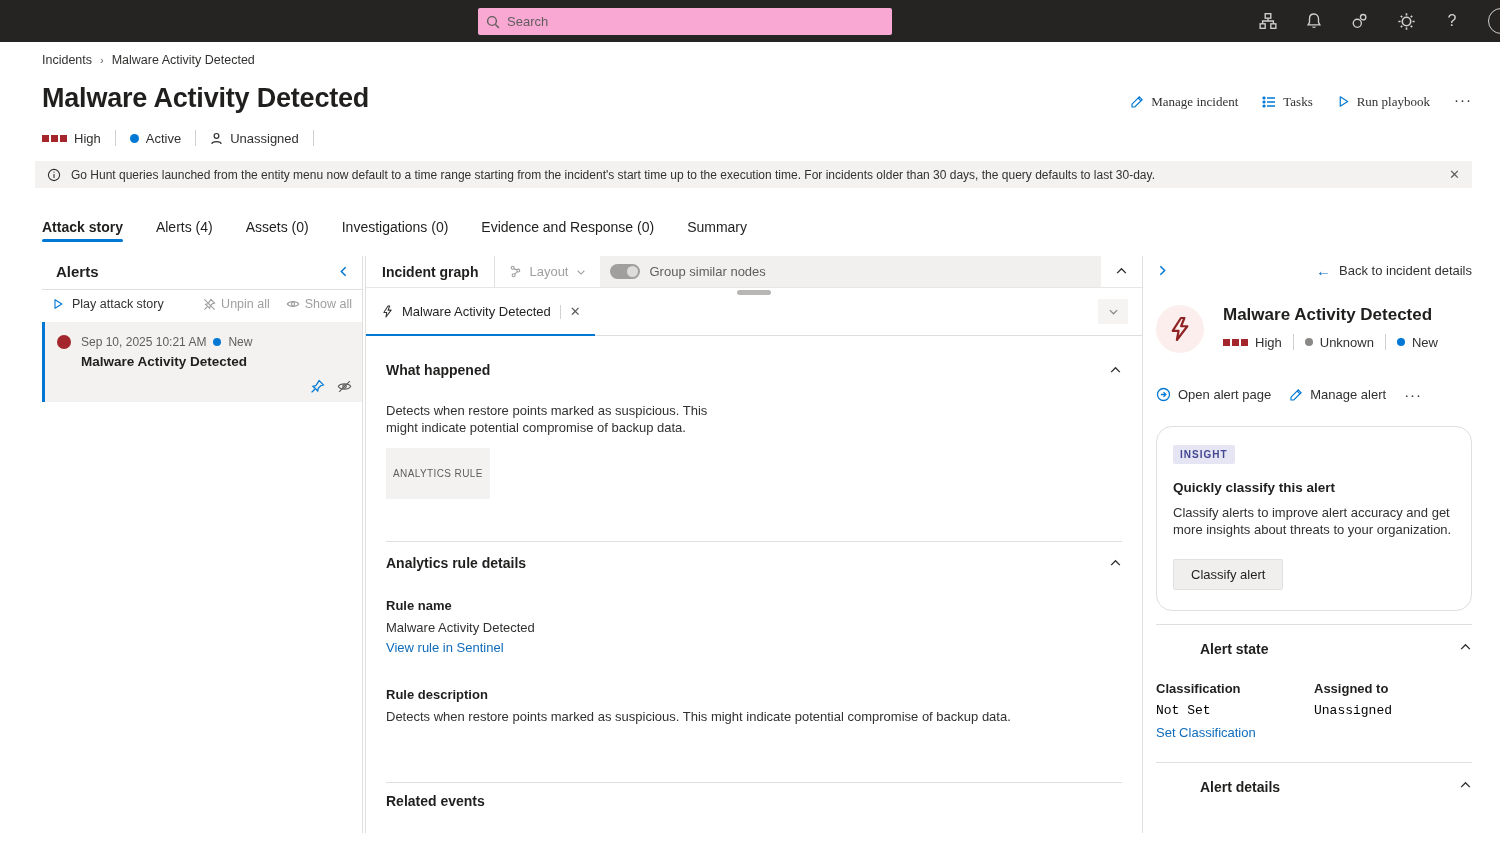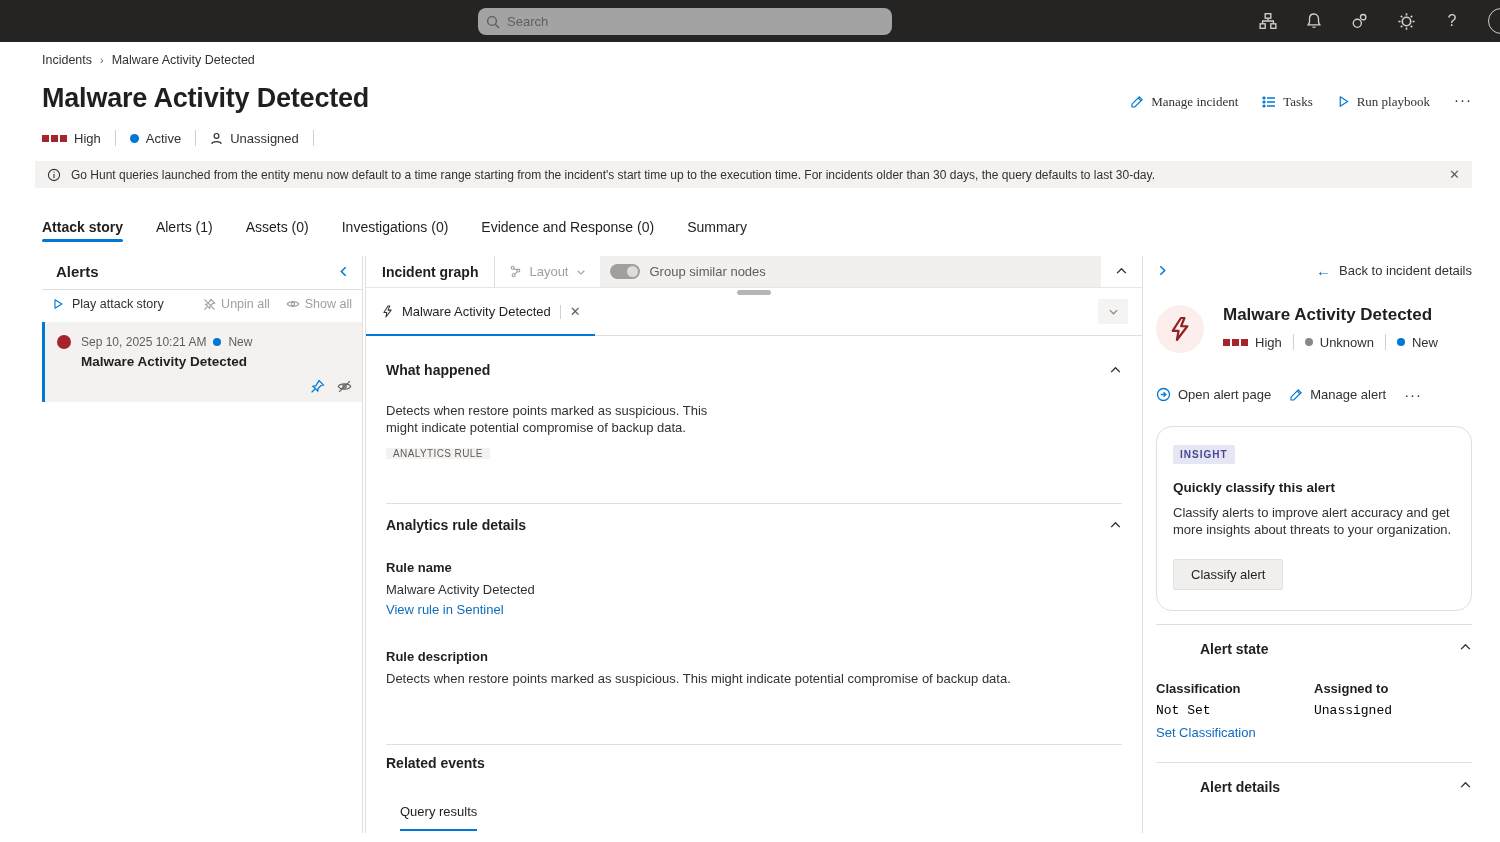--- a/index.html
+++ b/index.html
@@ -4,21 +4,21 @@
 <style>
   * { margin:0; padding:0; box-sizing:border-box; }
   html,body { width:1500px; height:842px; overflow:hidden; background:#fff;
     font-family:"Liberation Sans","DejaVu Sans",sans-serif; color:#201f1e; }
   .icon { display:inline-flex; align-items:center; justify-content:center; flex:none; }
   svg { display:block; }
 
   
   .topnav { position:relative; height:42px; background:#252423; }
   .searchbox { position:absolute; left:478px; top:8px; width:414px; height:27px;
-    background:#a3a3a3; border-radius:8px; display:flex; align-items:center; padding:0 8px; gap:7px; }
+    background:#f9a8d4; border-radius:2px; display:flex; align-items:center; padding:0 8px; gap:7px; }
   .searchbox input { border:none; outline:none; flex:1; font-size:13px; color:#323130;
     font-family:inherit; background:transparent; }
   .searchbox input::placeholder { color:#605e5c; }
   .nav-icons { position:absolute; right:0; top:0; height:42px; display:flex; align-items:center; gap:26px; padding-right:2px; color:#d2d0ce; }
   .nav-icons .icon { width:20px; height:20px; cursor:pointer; }
   .nav-avatar { width:26px; height:26px; border:1.5px solid #d2d0ce; border-radius:50%; margin-right:-16px; }
 
   
   .page { padding:0 28px 0 42px; }
   .breadcrumb { display:flex; align-items:center; gap:8px; margin-top:11px; font-size:12.5px; color:#323130; }
@@ -83,21 +83,21 @@
   .graph-tab .closex { color:#605e5c; font-size:13px; cursor:pointer; }
   .tabrow-expand { margin-left:auto; margin-right:14px; width:30px; height:25px; background:#f5f4f3; display:flex; align-items:center; justify-content:center; color:#8a8886; cursor:pointer; }
 
   .sections { padding:0 20px; flex:1; overflow:hidden; }
   .sec-head { display:flex; align-items:center; justify-content:space-between; }
   .sec-title { font-size:14px; font-weight:700; }
   .chev-btn { color:#323130; cursor:pointer; }
   .sec-wh { padding-top:26px; padding-bottom:42px; border-bottom:1px solid #e1dfdd; }
   .sec-wh p { margin-top:24px; font-size:13px; line-height:17px; color:#323130; max-width:345px; }
   .pill-badge { display:inline-block; margin-top:12px; background:#f3f2f1; color:#605e5c;
-    font-size:10px; letter-spacing:0.4px; padding:0 7px; }
+    font-size:10px; letter-spacing:0.4px; padding:20px 7px; }
   .sec-rule { padding-top:13px; padding-bottom:58px; border-bottom:1px solid #e1dfdd; }
   .fld-label { font-size:13px; font-weight:700; }
   .fld-value { font-size:13px; color:#323130; margin-top:7px; }
   .link { font-size:13px; color:#0f6cbd; cursor:pointer; margin-top:5px; display:inline-block; }
   .mt26 { margin-top:27px; } .mt30 { margin-top:31px; }
   .sec-rel { padding-top:10px; }
   .qr-tab { display:inline-block; margin-left:14px; margin-top:33px; font-size:13px; padding-bottom:10px; border-bottom:2.5px solid #0078d4; cursor:pointer; }
 
   .right-panel { width:316px; flex:none; margin-left:13px; padding-top:6px; }
   .rp-top { display:flex; align-items:center; justify-content:space-between; }
@@ -241,21 +241,21 @@
           <path d="M7 6 V10"></path>
           <path d="M7 3.8 V4.4" stroke-width="1.5"></path>
         </svg>
     </span>
     <span style="flex:1; white-space:nowrap; overflow:hidden;">Go Hunt queries launched from the entity menu now default to a time range starting from the incident's start time up to the execution time. For incidents older than 30 days, the query defaults to last 30-day.</span>
     <span class="banner-close">✕</span>
   </div>
 
   <div class="tabs">
     <span class="tab active">Attack story</span>
-    <span class="tab">Alerts (1)</span>
+    <span class="tab">Alerts (4)</span>
     <span class="tab">Assets (0)</span>
     <span class="tab">Investigations (0)</span>
     <span class="tab">Evidence and Response (0)</span>
     <span class="tab">Summary</span>
   </div>
 
   <div class="main">
 
     <div class="left-panel">
       <div class="lp-head">

